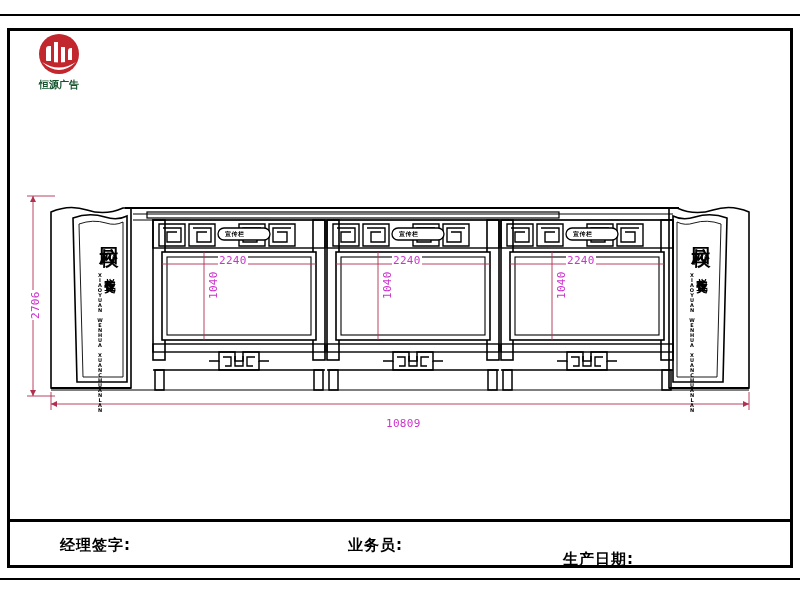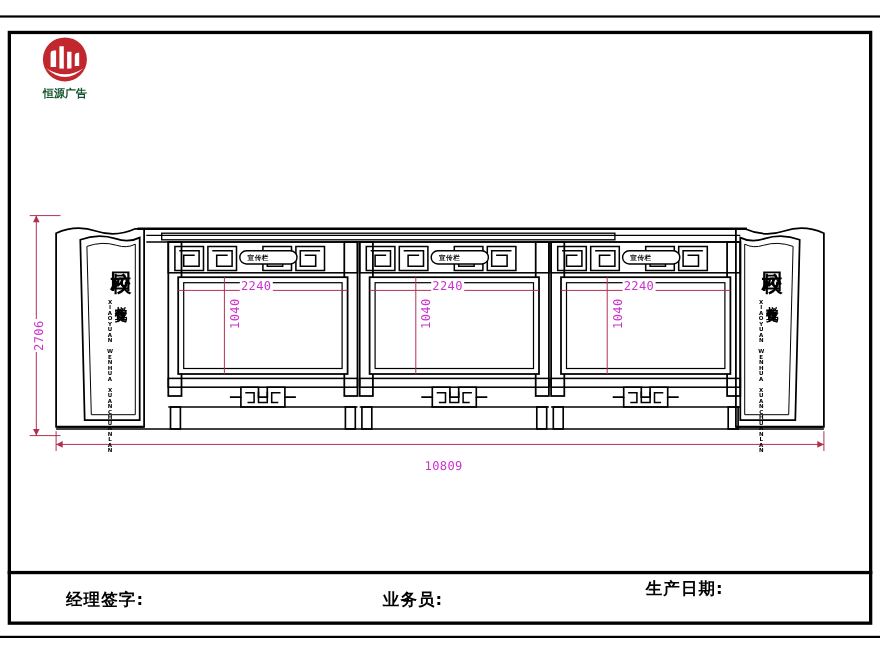--- a/index.html
+++ b/index.html
@@ -72,21 +72,21 @@
     position: absolute;
     font-family: "DejaVu Sans", "Liberation Sans", sans-serif;
     font-size: 15px;
     font-weight: 600;
     color: #000000;
     white-space: nowrap;
     letter-spacing: 1px;
   }
   .tf-manager { left: 53px;  top: 14px; }
   .tf-sales   { left: 341px; top: 14px; }
-  .tf-date    { left: 556px; top: 4px; margin-left: 24px; }
+  .tf-date    { left: 556px; top: 28px; }
 
   
   #logo {
     position: absolute;
     left: 22px;
     top: 33px;
     width: 74px;
     height: 64px;
   }
   #logo-mark {

